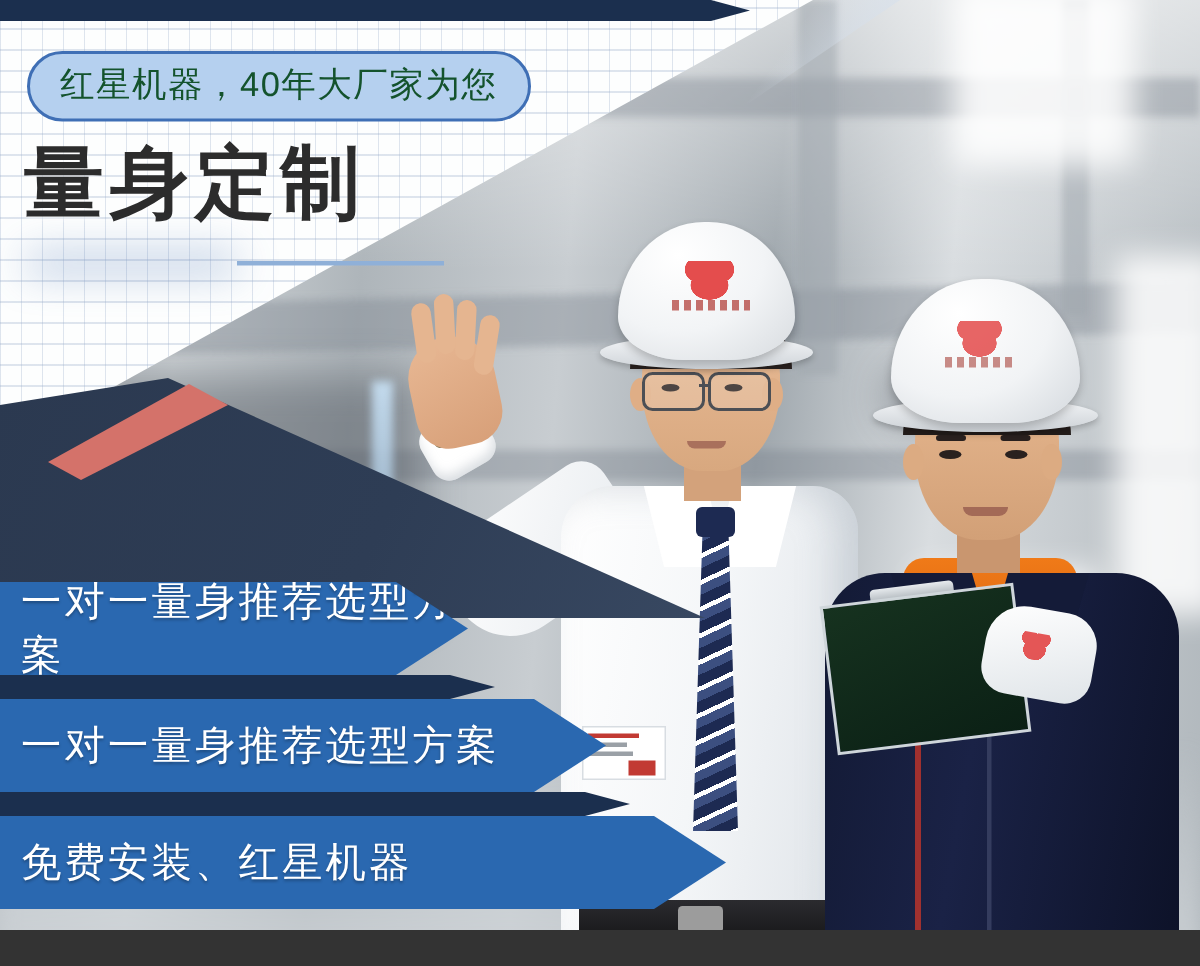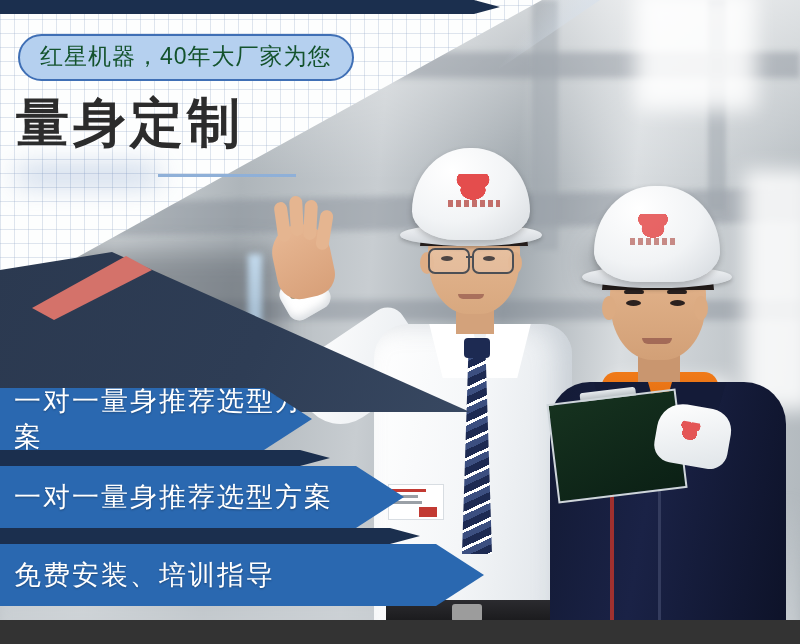--- a/index.html
+++ b/index.html
@@ -409,17 +409,17 @@
 
   <div class="bar" id="bar1">
     <span>一对一量身推荐选型方案</span>
   </div>
   <div class="sep" id="sep1"></div>
   <div class="bar" id="bar2">
     <span>一对一量身推荐选型方案</span>
   </div>
   <div class="sep" id="sep2"></div>
   <div class="bar" id="bar3">
-    <span>免费安装、培训指导</span>
+    <span>免费安装、红星机器</span>
   </div>
   <div id="sep3"></div>
   <div class="footer"></div>
 </div>
 
 </body></html>

